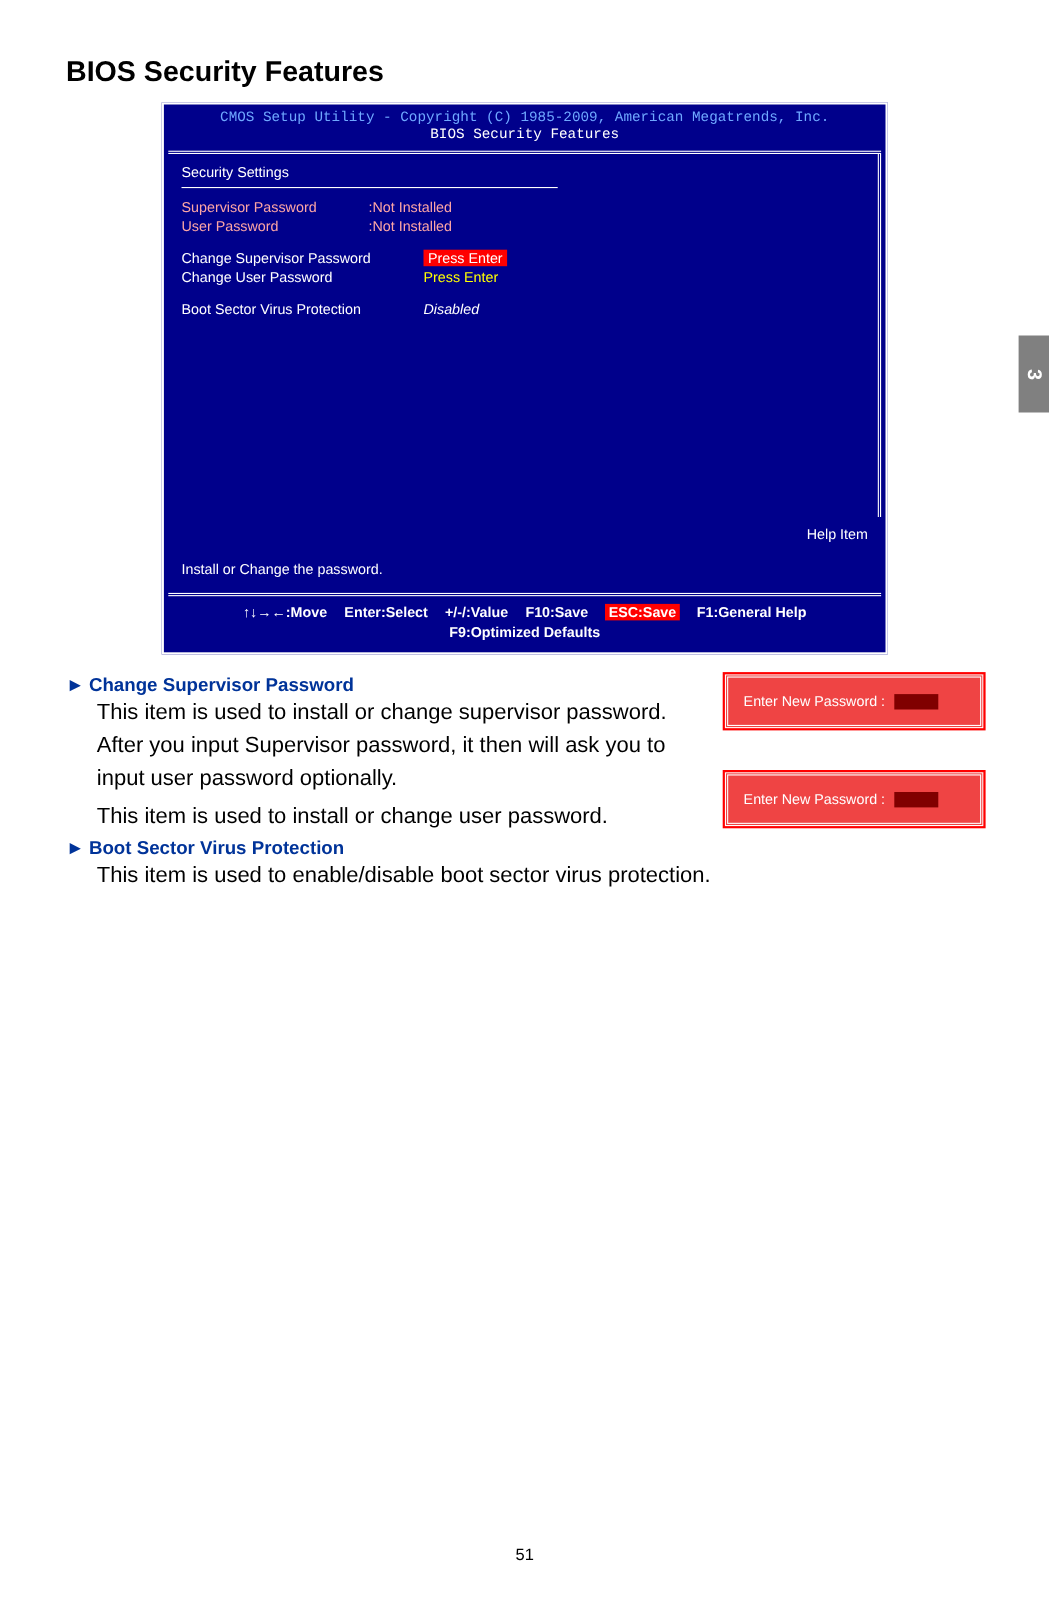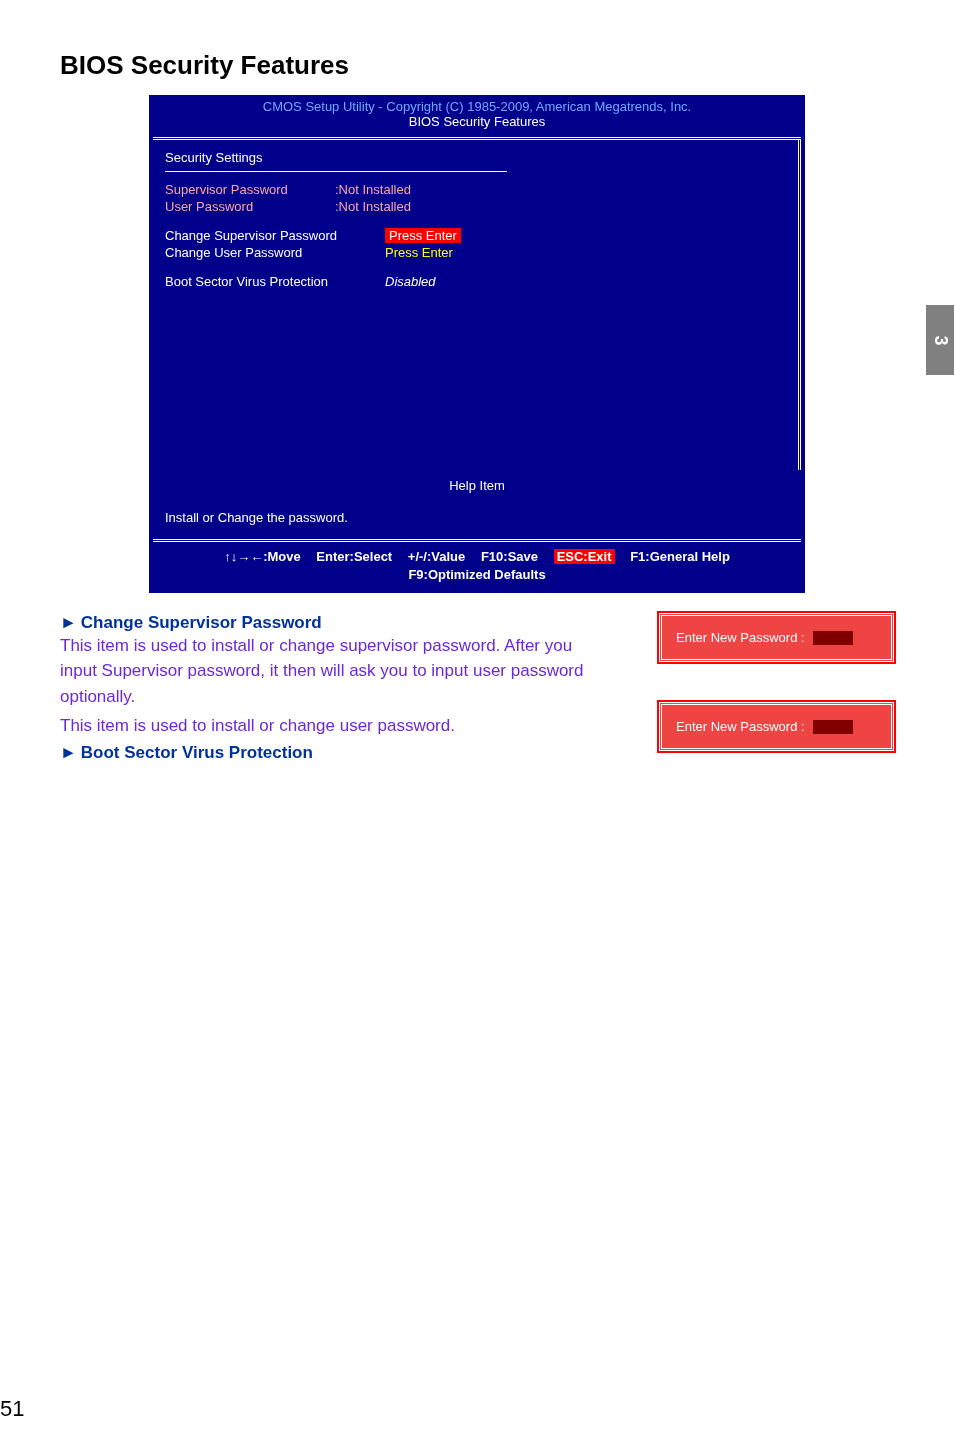--- a/index.html
+++ b/index.html
@@ -20,20 +20,21 @@
     .bios-screen {
       width: 660px;
       margin: 0 auto 18px;
       background: #00008b;
       border: 2px solid #fff;
       position: relative;
     }
     .bios-header {
       text-align: center;
       padding: 4px 0 8px;
+      font-family: Liberation Mono, monospace;
     }
     .bios-header-line1 {
       color: #6fa8ff;
       font-size: 13px;
     }
     .bios-header-line2 {
       color: #fff;
       font-size: 13px;
     }
     .bios-body {
@@ -58,21 +59,21 @@
       font-size: 13px;
       padding-bottom: 6px;
       border-bottom: 1px solid #fff;
       margin-bottom: 10px;
       display: inline-block;
       width: 55%;
     }
     .help-title {
       color: #fff;
       font-size: 13px;
-      text-align: center;
+      text-align: right;
       padding-bottom: 6px;
       margin-bottom: 10px;
     }
     .status-row {
       display: flex;
       color: #fca5a5;
       font-size: 13px;
       margin-bottom: 2px;
     }
     .status-label { width: 170px; }
@@ -126,22 +127,23 @@
     .desc-item {
       margin-bottom: 4px;
     }
     .desc-heading {
       color: #003399;
       font-weight: bold;
       font-size: 17px;
     }
     .desc-heading .arrow { margin-right: 4px; }
     .desc-text {
-      color: #6d28d9;
-      font-size: 17px;
+      color: #000000;
+      font-size: 20px;
+      margin-left: 28px;
       line-height: 1.5;
     }
     .desc-text-col {
       max-width: 540px;
     }
     .password-box {
       position: absolute;
       right: 0;
       width: 235px;
       background: #ef4444;
@@ -178,22 +180,22 @@
       color: #fff;
       font-weight: bold;
       font-size: 18px;
       transform: rotate(90deg);
     }
     .page-number {
       position: absolute;
       bottom: 30px;
       left: 0;
       right: 0;
-      text-align: left;
-      font-size: 22px;
+      text-align: center;
+      font-size: 15px;
       color: #000;
     }
   </style>
 </head>
 <body>
 
 <div class="content-wrap">
 
   <h1 class="page-title">BIOS Security Features</h1>
 
@@ -236,37 +238,38 @@
       <div class="bios-right">
         <div class="help-title">Help Item</div>
         <div class="help-text">Install or Change the password.</div>
       </div>
     </div>
     <div class="bios-footer">
       <span>↑↓→←:Move</span>
       <span>Enter:Select</span>
       <span>+/-/:Value</span>
       <span>F10:Save</span>
-      <span class="esc-highlight">ESC:Exit</span>
+      <span class="esc-highlight">ESC:Save</span>
       <span>F1:General Help</span>
       <br>
       <span>F9:Optimized Defaults</span>
     </div>
   </div>
 
   <div class="desc-block">
     <div class="desc-item">
       <div class="desc-heading"><span class="arrow">►</span><span>Change Supervisor Password</span></div>
       <div class="desc-text desc-text-col">This item is used to install or change supervisor password. After you input Supervisor password, it then will ask you to input user password optionally.</div>
     </div>
     <div class="desc-item">
       <div class="desc-text">This item is used to install or change user password.</div>
     </div>
     <div class="desc-item">
       <div class="desc-heading"><span class="arrow">►</span><span>Boot Sector Virus Protection</span></div>
+      <div class="desc-text">This item is used to enable/disable boot sector virus protection.</div>
     </div>
   </div>
 
   <div class="password-box pb1">
     <span class="pb-text">Enter New Password :</span>
     <span class="pb-input"></span>
   </div>
   <div class="password-box pb2">
     <span class="pb-text">Enter New Password :</span>
     <span class="pb-input"></span>

